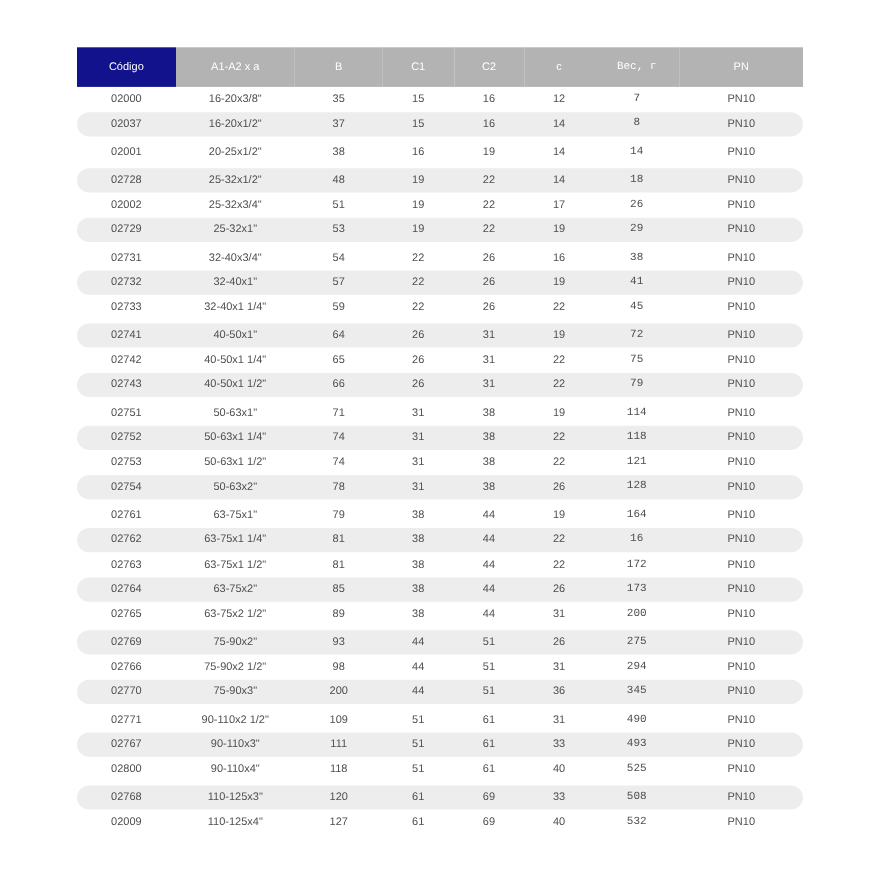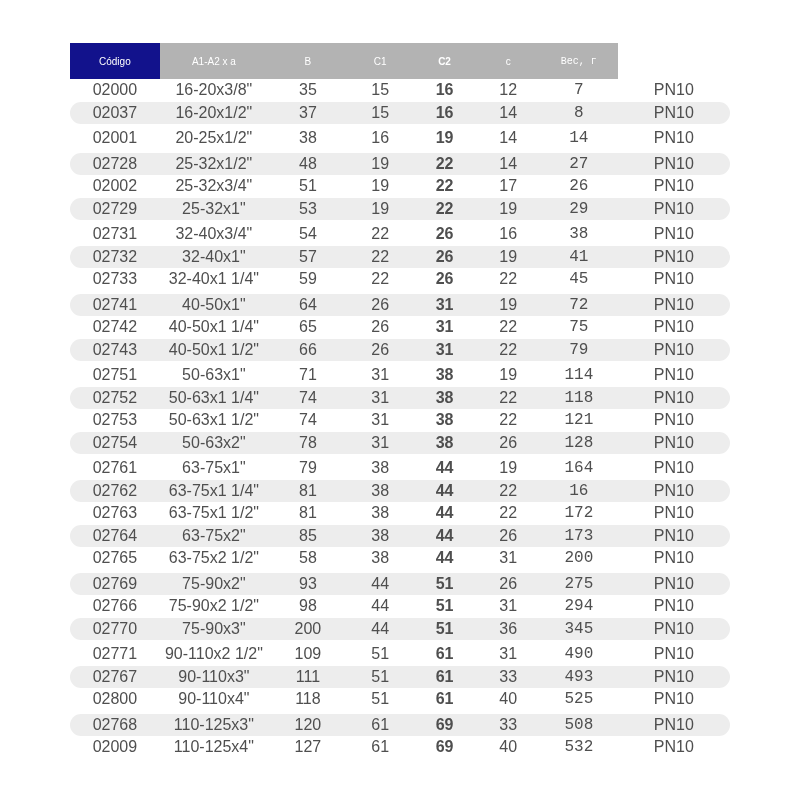--- a/index.html
+++ b/index.html
@@ -32,54 +32,55 @@
     align-items: center;
     justify-content: center;
     white-space: nowrap;
   }
   .header-cell.accent {
     background: var(--accent);
   }
   .row {
     display: flex;
     height: 22.5px;
-    font-size: 16px;
+    font-size: 10px;
     color: var(--text);
   }
   .row.stripe { background: var(--stripe); border-radius: 11px; }
   .row.group-gap { margin-top: 3px; }
   .cell {
     display: flex;
     align-items: center;
     justify-content: center;
     white-space: nowrap;
     overflow: hidden;
   }
   
   .c0 { width: 13.6%; }
   .c1 { width: 16.4%; }
   .c2 { width: 12.1%; }
   .c3 { width: 9.8%; }
-  .c4 { width: 9.7%; font-weight: bold; }
+  .c4 { width: 9.7%; }
   .c5 { width: 9.6%; }
   .c6 { width: 11.8%; font-family: Liberation Mono, monospace; }
   .c7 { width: 17.0%; }
 </style>
 </head>
 <body>
 
 <div class="spec-table">
   <div class="header-row">
     <div class="header-cell accent c0">Código</div>
     <div class="header-cell c1">A1-A2 x a</div>
     <div class="header-cell c2">B</div>
     <div class="header-cell c3">C1</div>
     <div class="header-cell c4">C2</div>
     <div class="header-cell c5">c</div>
     <div class="header-cell c6">Вес, г</div>
+    <div class="header-cell c7">PN</div>
   </div>
   <div id="table-body">
       <div class="row">
     <div class="cell c0">02000</div>
     <div class="cell c1">16-20x3/8"</div>
     <div class="cell c2">35</div>
     <div class="cell c3">15</div>
     <div class="cell c4">16</div>
     <div class="cell c5">12</div>
     <div class="cell c6">7</div>
@@ -105,21 +106,21 @@
     <div class="cell c6">14</div>
     <div class="cell c7">PN10</div>
   </div>
       <div class="row stripe group-gap">
     <div class="cell c0">02728</div>
     <div class="cell c1">25-32x1/2"</div>
     <div class="cell c2">48</div>
     <div class="cell c3">19</div>
     <div class="cell c4">22</div>
     <div class="cell c5">14</div>
-    <div class="cell c6">27</div>
+    <div class="cell c6">18</div>
     <div class="cell c7">PN10</div>
   </div>
       <div class="row">
     <div class="cell c0">02002</div>
     <div class="cell c1">25-32x3/4"</div>
     <div class="cell c2">51</div>
     <div class="cell c3">19</div>
     <div class="cell c4">22</div>
     <div class="cell c5">17</div>
     <div class="cell c6">26</div>
@@ -271,21 +272,21 @@
     <div class="cell c2">85</div>
     <div class="cell c3">38</div>
     <div class="cell c4">44</div>
     <div class="cell c5">26</div>
     <div class="cell c6">173</div>
     <div class="cell c7">PN10</div>
   </div>
       <div class="row">
     <div class="cell c0">02765</div>
     <div class="cell c1">63-75x2 1/2"</div>
-    <div class="cell c2">58</div>
+    <div class="cell c2">89</div>
     <div class="cell c3">38</div>
     <div class="cell c4">44</div>
     <div class="cell c5">31</div>
     <div class="cell c6">200</div>
     <div class="cell c7">PN10</div>
   </div>
       <div class="row stripe group-gap">
     <div class="cell c0">02769</div>
     <div class="cell c1">75-90x2"</div>
     <div class="cell c2">93</div>

